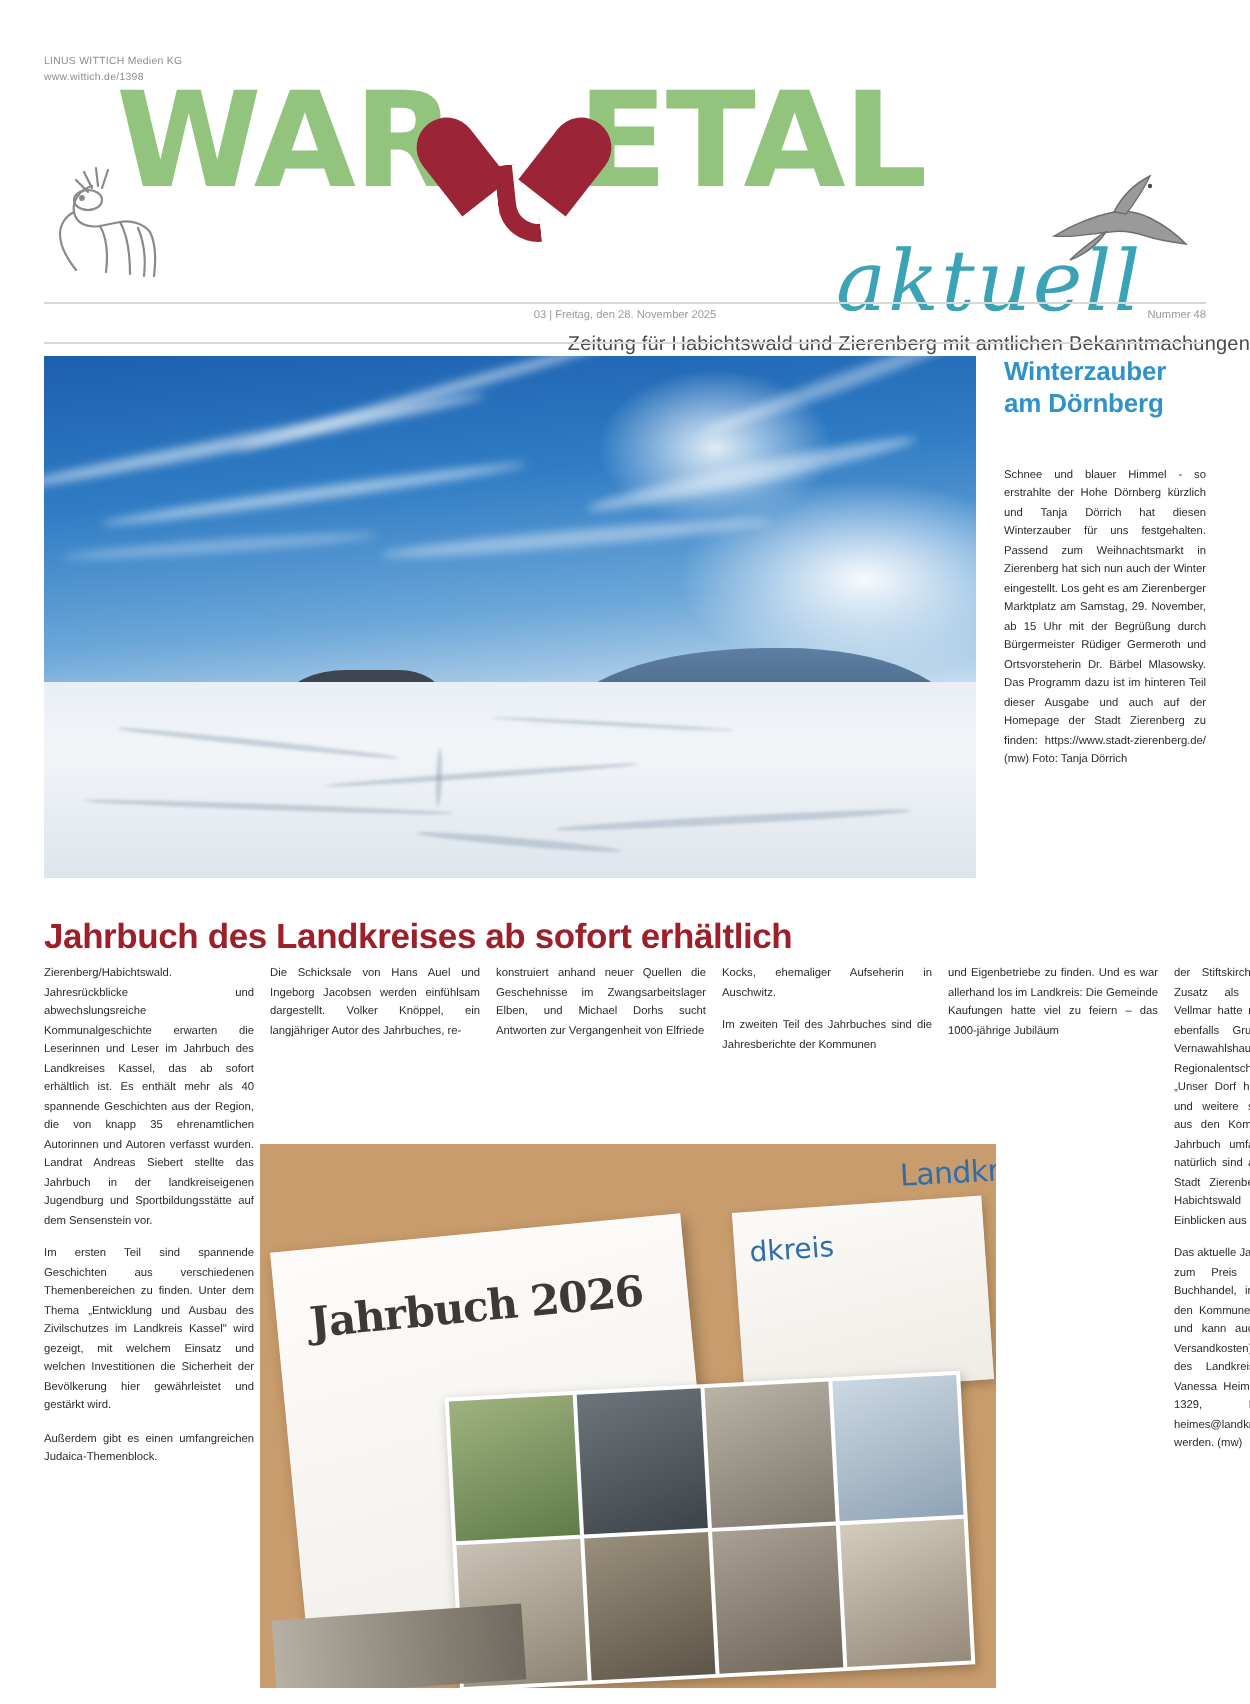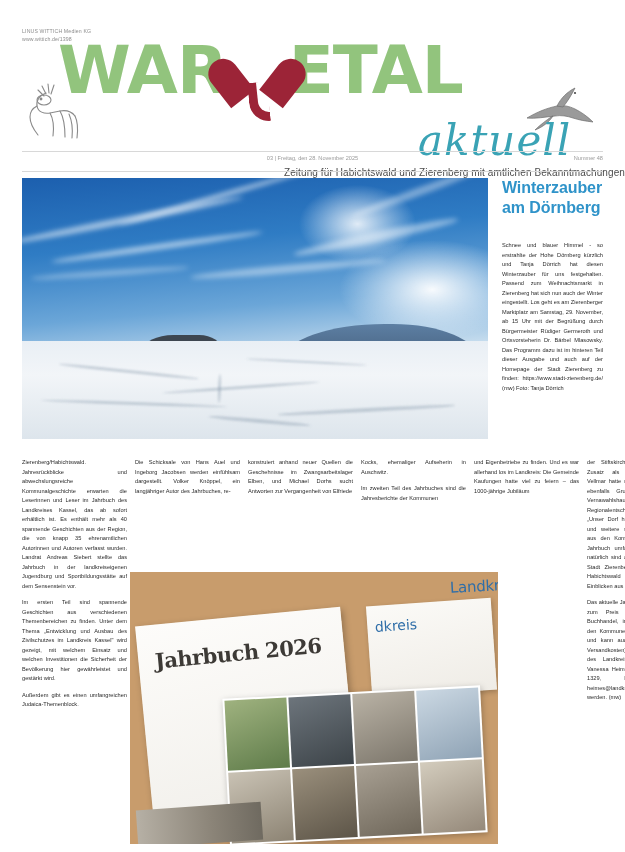--- a/index.html
+++ b/index.html
@@ -224,21 +224,21 @@
   .t6 { left: 40%; top: 80%; width: 22%; height: 4px;   transform: rotate(5deg); }
   .t7 { left: 42%; top: 34%; width: 3px;  height: 30%;  transform: rotate(2deg); }
 
   .lead-side {
     position: absolute;
     left: 480px;
     top: 0;
     width: 101px;
   }
   .side-kicker {
-    font-size: 16px;
+    font-size: 13px;
     font-weight: 700;
     color: #2f93c9;
     line-height: 1.22;
     margin-bottom: 24px;
     letter-spacing: -0.1px;
   }
   .side-body {
     font-size: 5.65px;
     line-height: 1.68;
     color: #2b2b2b;
@@ -484,20 +484,21 @@
       </div>
     </div>
 
     <div class="lead-side">
       <div class="side-kicker">Winterzauber am Dörnberg</div>
       <div class="side-body">Schnee und blauer Himmel - so erstrahlte der Hohe Dörnberg kürzlich und Tanja Dörrich hat diesen Winterzauber für uns festgehalten. Passend zum Weihnachtsmarkt in Zierenberg hat sich nun auch der Winter eingestellt. Los geht es am Zierenberger Marktplatz am Samstag, 29. November, ab 15 Uhr mit der Begrüßung durch Bürgermeister Rüdiger Germeroth und Ortsvorsteherin Dr. Bärbel Mlasowsky. Das Programm dazu ist im hinteren Teil dieser Ausgabe und auch auf der Homepage der Stadt Zierenberg zu finden: https://www.stadt-zierenberg.de/ (mw) Foto: Tanja Dörrich</div>
     </div>
   </div>
 
   <div class="article">
+    <h1 class="headline">Jahrbuch des Landkreises ab sofort erhältlich</h1>
 
     <div class="cols">
       <div class="col">
         <p>Zierenberg/Habichtswald. Jahresrückblicke und abwechslungsreiche Kommunalgeschichte erwarten die Leserinnen und Leser im Jahrbuch des Landkreises Kassel, das ab sofort erhältlich ist. Es enthält mehr als 40 spannende Geschichten aus der Region, die von knapp 35 ehrenamtlichen Autorinnen und Autoren verfasst wurden. Landrat Andreas Siebert stellte das Jahrbuch in der landkreiseigenen Jugendburg und Sportbildungsstätte auf dem Sensenstein vor.</p>
         <p>Im ersten Teil sind spannende Geschichten aus verschiedenen Themenbereichen zu finden. Unter dem Thema „Entwicklung und Ausbau des Zivilschutzes im Landkreis Kassel" wird gezeigt, mit welchem Einsatz und welchen Investitionen die Sicherheit der Bevölkerung hier gewährleistet und gestärkt wird.</p>
         <p>Außerdem gibt es einen umfangreichen Judaica-Themenblock.</p>
       </div>
       <div class="col">
         <p>Die Schicksale von Hans Auel und Ingeborg Jacobsen werden einfühlsam dargestellt. Volker Knöppel, ein langjähriger Autor des Jahrbuches, re-</p>
       </div>

